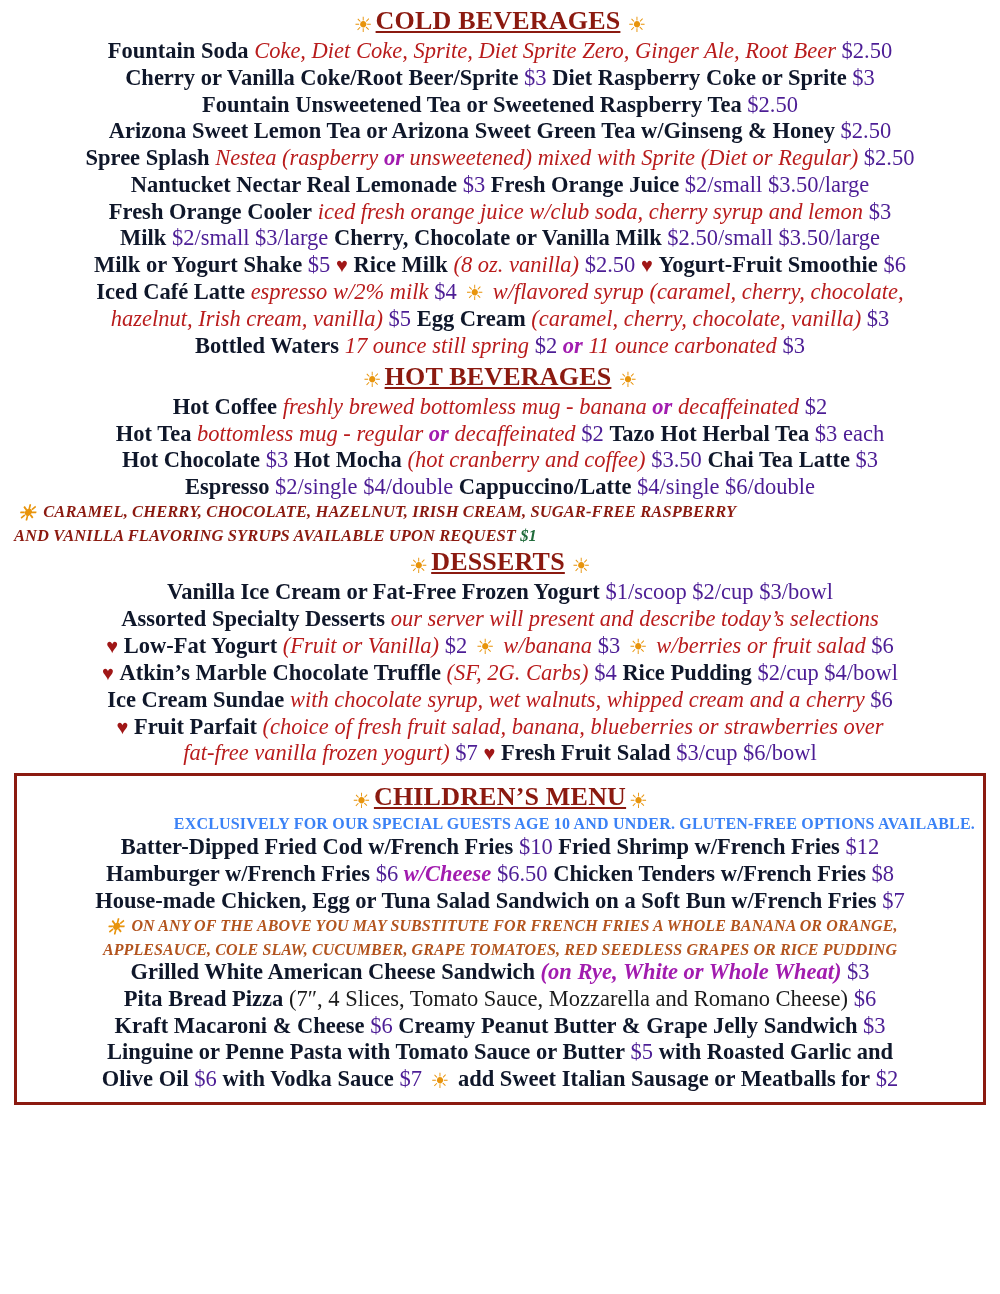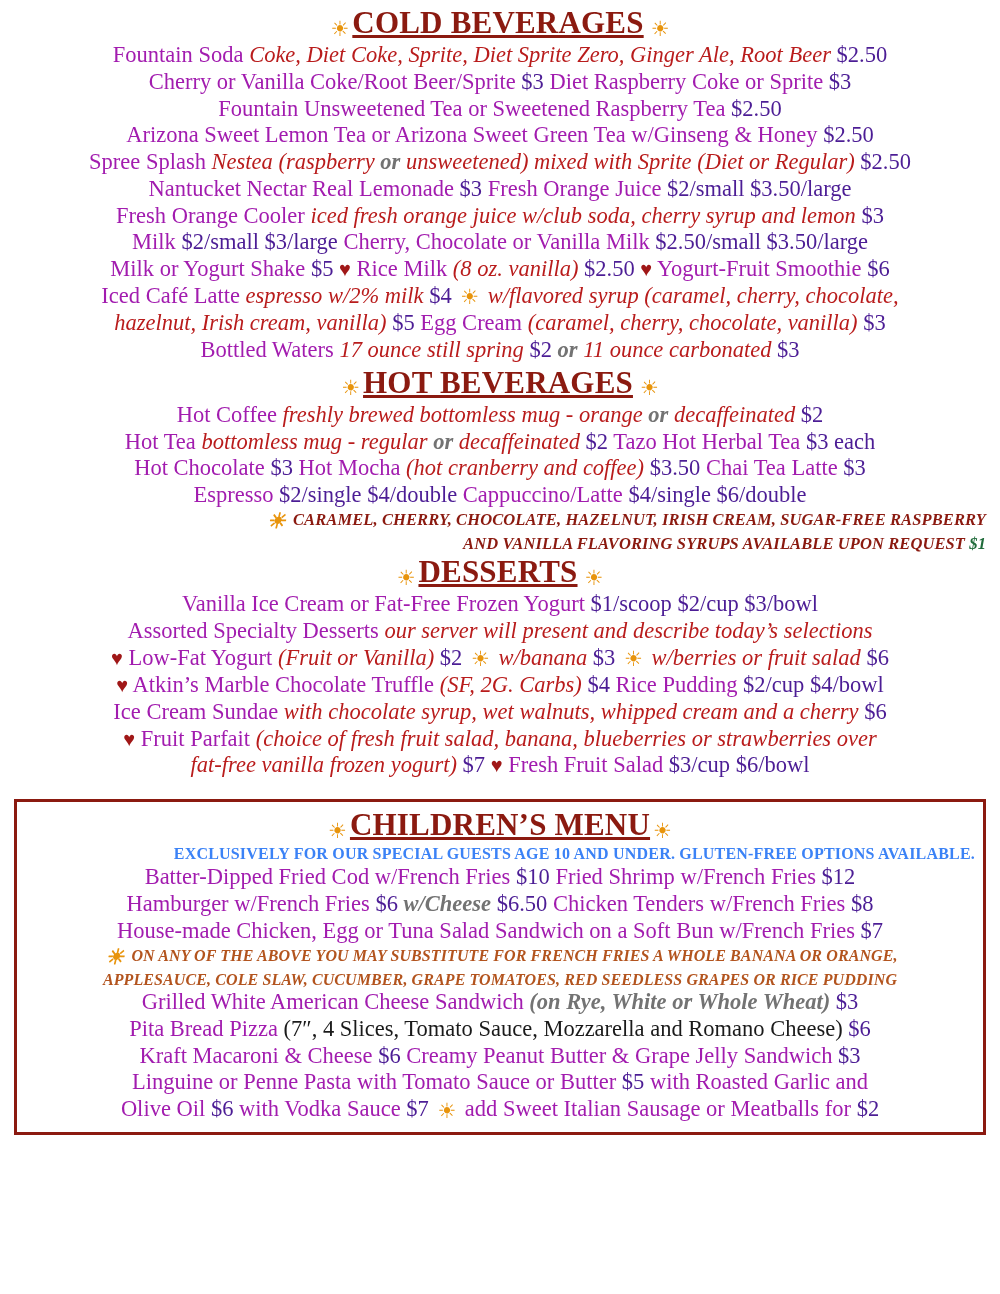--- a/index.html
+++ b/index.html
@@ -18,57 +18,57 @@
     box-sizing: border-box;
     padding: 4px 14px 8px 14px;
   }
   .section-head {
     text-align: center;
     margin: 2px 0 1px 0;
     line-height: 1.12;
   }
   .section-head .title {
     font-weight: bold;
-    font-size: 31px;
+    font-size: 26px;
     color: #8b1a10;
     text-decoration: underline;
     letter-spacing: 0.2px;
   }
   .sun {
     color: #e8940c;
     font-size: 21px;
     vertical-align: middle;
     display: inline-block;
     padding: 0 3px;
   }
   .line {
     text-align: center;
     line-height: 1.19;
     font-size: 22.5px;
     margin: 0;
     padding: 0;
   }
-  .item { font-weight: normal; color: #a21caf; }
+  .item { font-weight: bold; color: #0f172a; }
   .desc { font-style: italic; color: #b91c1c; }
-  .desc-b { font-style: italic; font-weight: bold; color: #737373; }
+  .desc-b { font-style: italic; font-weight: bold; color: #a21caf; }
   .price { color: #4c1d95; }
   .heart { color: #a01717; font-size: 20px; }
   .note {
-    text-align: right;
+    text-align: left;
     font-style: italic;
     font-weight: bold;
     font-size: 16.5px;
     color: #8b1a10;
     line-height: 1.18;
     letter-spacing: 0.1px;
   }
   .note .price { color: #1f6b3a; font-style: italic; }
   .kids-box {
     border: 3px solid #8b1a10;
-    margin-top: 20px;
+    margin-top: 6px;
     padding: 4px 8px 8px 8px;
     box-sizing: border-box;
   }
   .kids-sub {
     text-align: right;
     font-weight: bold;
     font-size: 16px;
     color: #3b82f6;
     line-height: 1.2;
     margin-bottom: 1px;
@@ -96,21 +96,21 @@
       <div class="line"><span class="item">Arizona Sweet Lemon Tea or Arizona Sweet Green Tea w/Ginseng &amp; Honey</span> <span class="price">$2.50</span></div>
       <div class="line"><span class="item">Spree Splash</span> <span class="desc">Nestea (raspberry </span> <span class="desc-b">or</span> <span class="desc"> unsweetened) mixed with Sprite (Diet or Regular)</span> <span class="price">$2.50</span></div>
       <div class="line"><span class="item">Nantucket Nectar Real Lemonade</span> <span class="price">$3</span> <span class="item">Fresh Orange Juice</span> <span class="price">$2/small   $3.50/large</span></div>
       <div class="line"><span class="item">Fresh Orange Cooler</span> <span class="desc">iced fresh orange juice w/club soda, cherry syrup and lemon</span> <span class="price">$3</span></div>
       <div class="line"><span class="item">Milk</span> <span class="price">$2/small   $3/large</span> <span class="item">Cherry, Chocolate or Vanilla Milk</span> <span class="price">$2.50/small   $3.50/large</span></div>
       <div class="line"><span class="item">Milk or Yogurt Shake</span> <span class="price">$5</span> <span class="heart">♥</span> <span class="item">Rice Milk</span> <span class="desc">(8 oz. vanilla)</span> <span class="price">$2.50</span> <span class="heart">♥</span> <span class="item">Yogurt-Fruit Smoothie</span> <span class="price">$6</span></div>
       <div class="line"><span class="item">Iced Café Latte</span> <span class="desc">espresso w/2% milk</span> <span class="price">$4</span> <span class="sun">☀</span> <span class="desc">w/flavored syrup (caramel, cherry, chocolate,</span></div>
       <div class="line"><span class="desc">hazelnut, Irish cream, vanilla)</span> <span class="price">$5</span> <span class="item">Egg Cream</span> <span class="desc">(caramel, cherry, chocolate, vanilla)</span> <span class="price">$3</span></div>
       <div class="line"><span class="item">Bottled Waters</span> <span class="desc">17 ounce still spring</span> <span class="price">$2</span> <span class="desc-b">or</span> <span class="desc">11 ounce carbonated</span> <span class="price">$3</span></div>
       <div class="section-head"><span class="sun">☀</span><span class="title">HOT BEVERAGES</span> <span class="sun">☀</span></div>
-      <div class="line"><span class="item">Hot Coffee</span> <span class="desc">freshly brewed bottomless mug - orange </span> <span class="desc-b">or</span> <span class="desc"> decaffeinated</span> <span class="price">$2</span></div>
+      <div class="line"><span class="item">Hot Coffee</span> <span class="desc">freshly brewed bottomless mug - banana </span> <span class="desc-b">or</span> <span class="desc"> decaffeinated</span> <span class="price">$2</span></div>
       <div class="line"><span class="item">Hot Tea</span> <span class="desc">bottomless mug - regular </span> <span class="desc-b">or</span> <span class="desc"> decaffeinated</span> <span class="price">$2</span> <span class="item">Tazo Hot Herbal Tea</span> <span class="price">$3 each</span></div>
       <div class="line"><span class="item">Hot Chocolate</span> <span class="price">$3</span> <span class="item">Hot Mocha</span> <span class="desc">(hot cranberry and coffee)</span> <span class="price">$3.50</span> <span class="item">Chai Tea Latte</span> <span class="price">$3</span></div>
       <div class="line"><span class="item">Espresso</span> <span class="price">$2/single   $4/double</span> <span class="item">Cappuccino/Latte</span> <span class="price">$4/single   $6/double</span></div>
       <div class="note"><span class="sun">☀</span> <span>CARAMEL, CHERRY, CHOCOLATE, HAZELNUT, IRISH CREAM, SUGAR-FREE RASPBERRY</span> <br><span>AND VANILLA FLAVORING SYRUPS AVAILABLE UPON REQUEST</span> <span class="price">$1</span></div>
       <div class="section-head"><span class="sun">☀</span><span class="title">DESSERTS</span> <span class="sun">☀</span></div>
       <div class="line"><span class="item">Vanilla Ice Cream or Fat-Free Frozen Yogurt</span> <span class="price">$1/scoop   $2/cup   $3/bowl</span></div>
       <div class="line"><span class="item">Assorted Specialty Desserts</span> <span class="desc">our server will present and describe today’s selections</span></div>
       <div class="line"><span class="heart">♥</span> <span class="item">Low-Fat Yogurt</span> <span class="desc">(Fruit or Vanilla)</span> <span class="price">$2</span> <span class="sun">☀</span> <span class="desc">w/banana</span> <span class="price">$3</span> <span class="sun">☀</span> <span class="desc">w/berries or fruit salad</span> <span class="price">$6</span></div>
       <div class="line"><span class="heart">♥</span> <span class="item">Atkin’s Marble Chocolate Truffle</span> <span class="desc">(SF, 2G. Carbs)</span> <span class="price">$4</span> <span class="item">Rice Pudding</span> <span class="price">$2/cup   $4/bowl</span></div>
       <div class="line"><span class="item">Ice Cream Sundae</span> <span class="desc">with chocolate syrup, wet walnuts, whipped cream and a cherry</span> <span class="price">$6</span></div>

